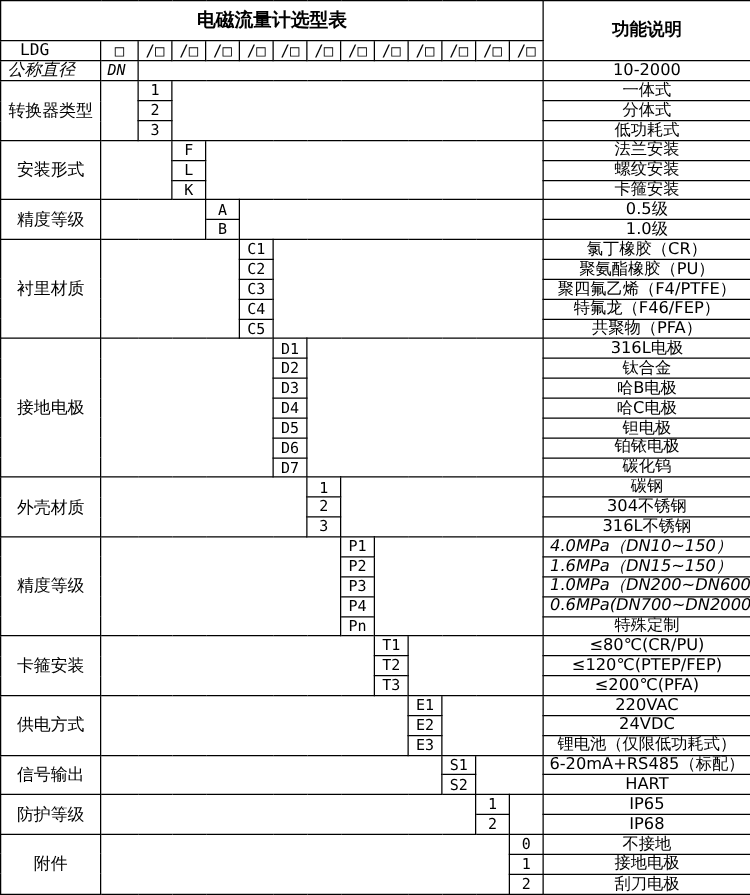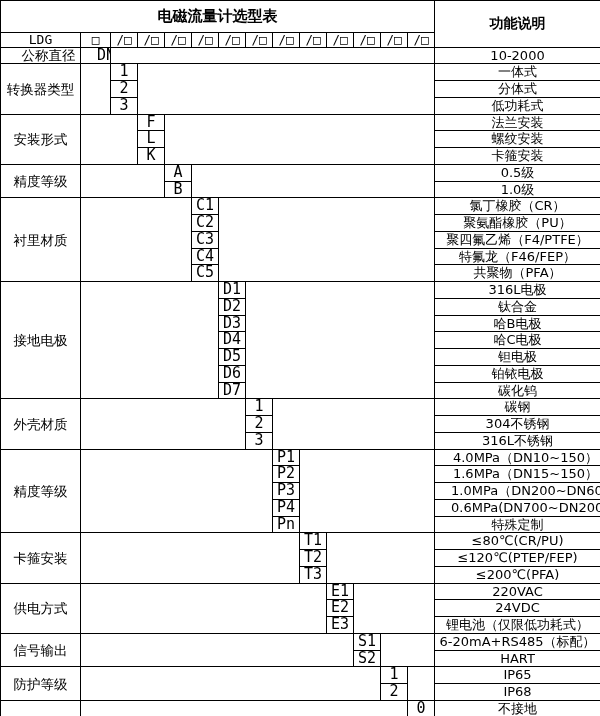--- a/index.html
+++ b/index.html
@@ -6,25 +6,25 @@
   .sheet{width:600px;height:716px;box-sizing:border-box;background:#fff;}
   table.sel{
     width:600px;height:716px;border-collapse:collapse;table-layout:fixed;
     font-family:"DejaVu Sans",sans-serif;color:#000;background:#fff;
   }
   td{border:1px solid #000;padding:0;text-align:center;vertical-align:middle;
      overflow:hidden;white-space:nowrap;line-height:1.05;}
   td.title-cell{font-weight:bold;font-size:15px;}
   td.fn-head{font-weight:bold;font-size:14px;border-radius:10px;}
   td.label{font-size:13.5px;}
-  td.code{font-family:"DejaVu Sans Mono","DejaVu Sans",monospace;font-size:15px;}
+  td.code{font-family:"DejaVu Sans Mono","DejaVu Sans",monospace;font-size:12px;}
   td.box{font-size:12.5px;font-family:"DejaVu Sans Mono","DejaVu Sans",monospace;}
   td.func{font-size:13px;margin-left:36px;}
-  td.align-left{text-align:center;padding-left:16px;}
-  td.prefix{text-align:center;padding-left:0;font-family:"DejaVu Sans Mono","DejaVu Sans",monospace;font-size:13px;}
+  td.align-left{text-align:left;padding-left:5px;font-style:italic;}
+  td.prefix{text-align:left;padding-left:15px;font-family:"DejaVu Sans Mono","DejaVu Sans",monospace;font-size:13px;}
   tr.title-row{height:32px;margin-top:32px;}
 </style>
 </head>
 <body>
 
 <div class="sheet">
   <table class="sel">
     <colgroup>
       <col style="width:80px">
       <col style="width:30px">

